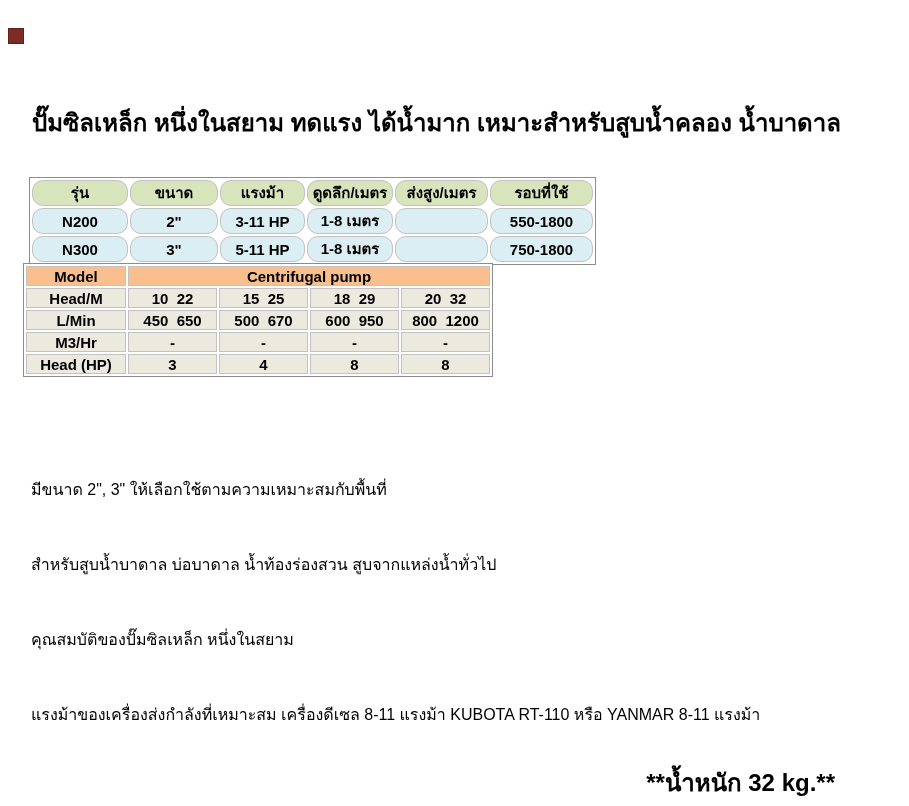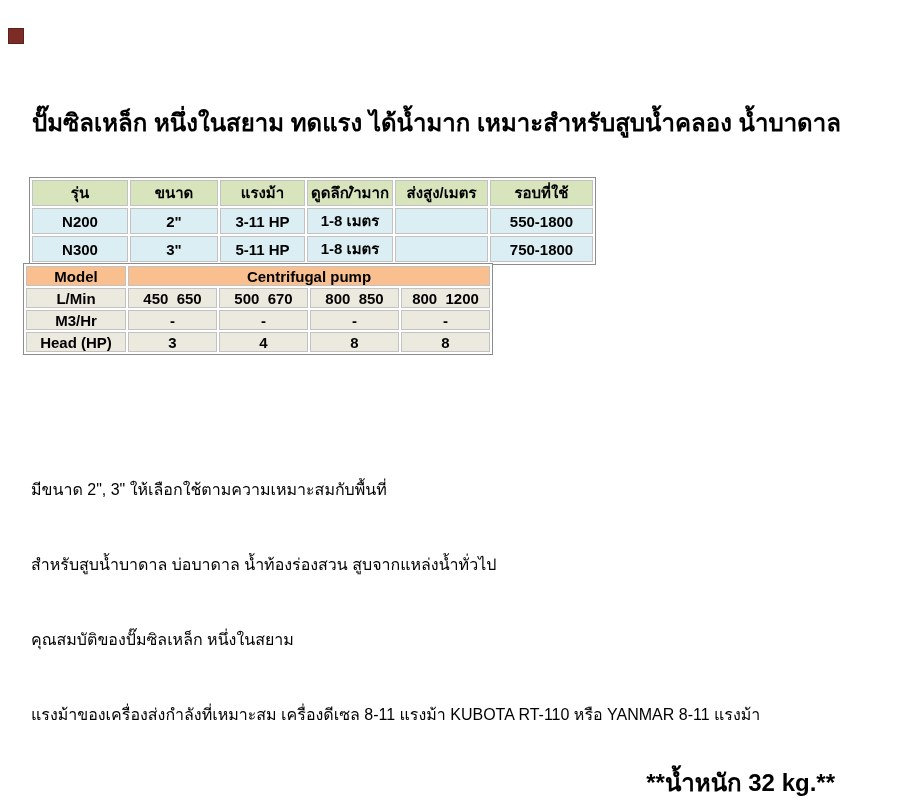--- a/index.html
+++ b/index.html
@@ -18,21 +18,21 @@
   table.tbl{
     position:absolute;border-collapse:separate;border-spacing:2px;
     background:#fff;border:1px solid #8c8c8c;table-layout:fixed;
   }
   table.tbl td{
     box-sizing:border-box;border:1px solid #c2c2c2;text-align:center;
     font-size:15px;font-weight:bold;height:20px;padding:0 1px;
     white-space:pre;overflow:hidden;vertical-align:middle;
   }
   table.spec{left:29px;top:177px;width:566px;}
-  table.spec td{background:var(--spec_row_bg,#daeef3);}
+  table.spec td{background:var(--spec_row_bg,#daeef3);border-radius:11px;}
   table.spec tr.hdr td{background:var(--spec_header_bg,#d8e4bc);}
   table.pump{left:23px;top:263px;width:470px;}
   table.pump td{background:var(--pump_row_bg,#ece9df);}
   table.pump tr.hdr td{background:var(--pump_header_bg,#fabf8f);}
   .body-text{
     position:absolute;left:31px;top:427px;font-size:16px;line-height:25px;
     white-space:pre;
   }
   .line{height:25px;}
   .weight-note{
@@ -48,21 +48,21 @@
   <div class="red-square"></div>
 
   <h1 class="headline">ปั๊มซิลเหล็ก หนึ่งในสยาม ทดแรง ได้น้ำมาก เหมาะสำหรับสูบน้ำคลอง น้ำบาดาล</h1>
 
   <table class="tbl spec">
     <tbody>
         <tr class="hdr">
       <td style="width:96px">รุ่น</td>
       <td style="width:88px">ขนาด</td>
       <td style="width:85px">แรงม้า</td>
-      <td style="width:86px">ดูดลึก/ำมาก</td>
+      <td style="width:86px">ดูดลึก/เมตร</td>
       <td style="width:93px">ส่งสูง/เมตร</td>
       <td style="width:103px">รอบที่ใช้</td>
     </tr>
     <tr>
       <td>N200</td>
       <td>2"</td>
       <td>3-11 HP</td>
       <td>1-8 เมตร</td>
       <td></td>
       <td>550-1800</td>
@@ -78,24 +78,31 @@
   </tbody>
     </table>
 
   <table class="tbl pump">
     <tbody>
         <tr class="hdr">
       <td style="width:100px">Model</td>
       <td colspan="4">Centrifugal pump</td>
     </tr>
     <tr>
+      <td>Head/M</td>
+      <td>10  22</td>
+      <td>15  25</td>
+      <td>18  29</td>
+      <td>20  32</td>
+    </tr>
+    <tr>
       <td>L/Min</td>
       <td>450  650</td>
       <td>500  670</td>
-      <td>800  850</td>
+      <td>600  950</td>
       <td>800  1200</td>
     </tr>
     <tr>
       <td>M3/Hr</td>
       <td>-</td>
       <td>-</td>
       <td>-</td>
       <td>-</td>
     </tr>
     <tr>

